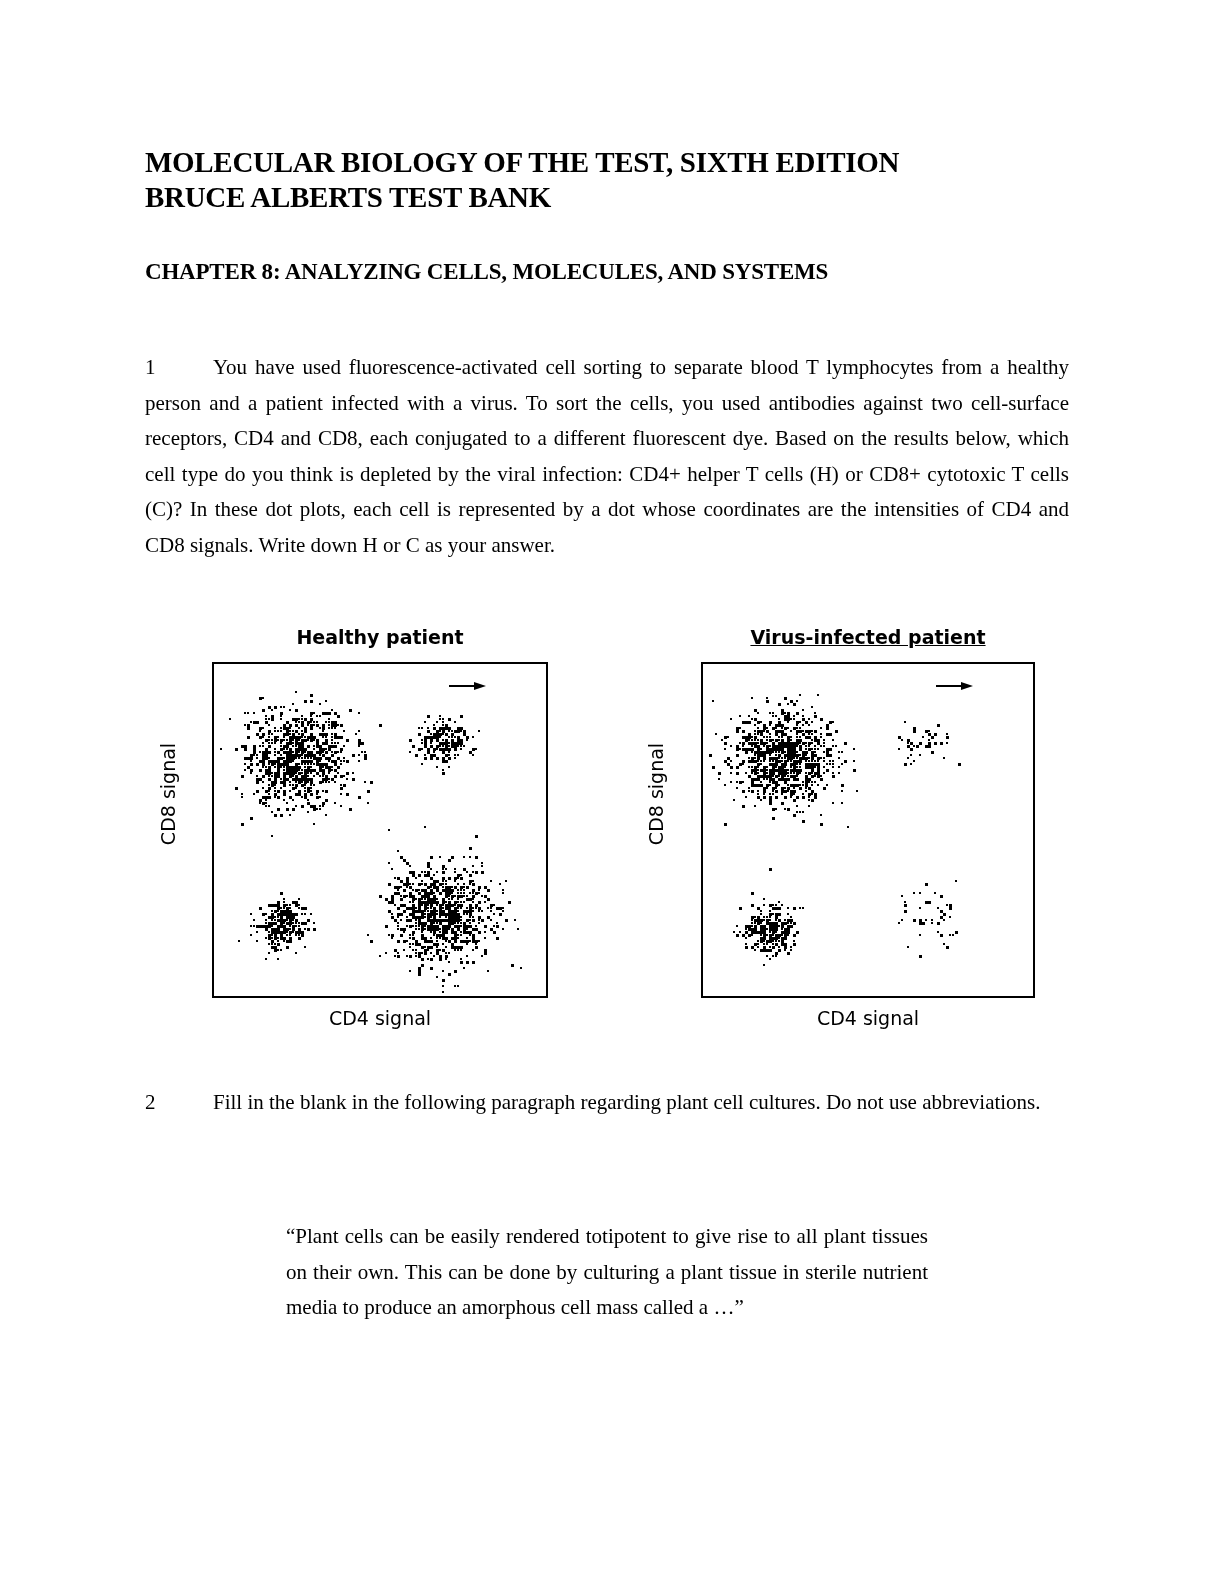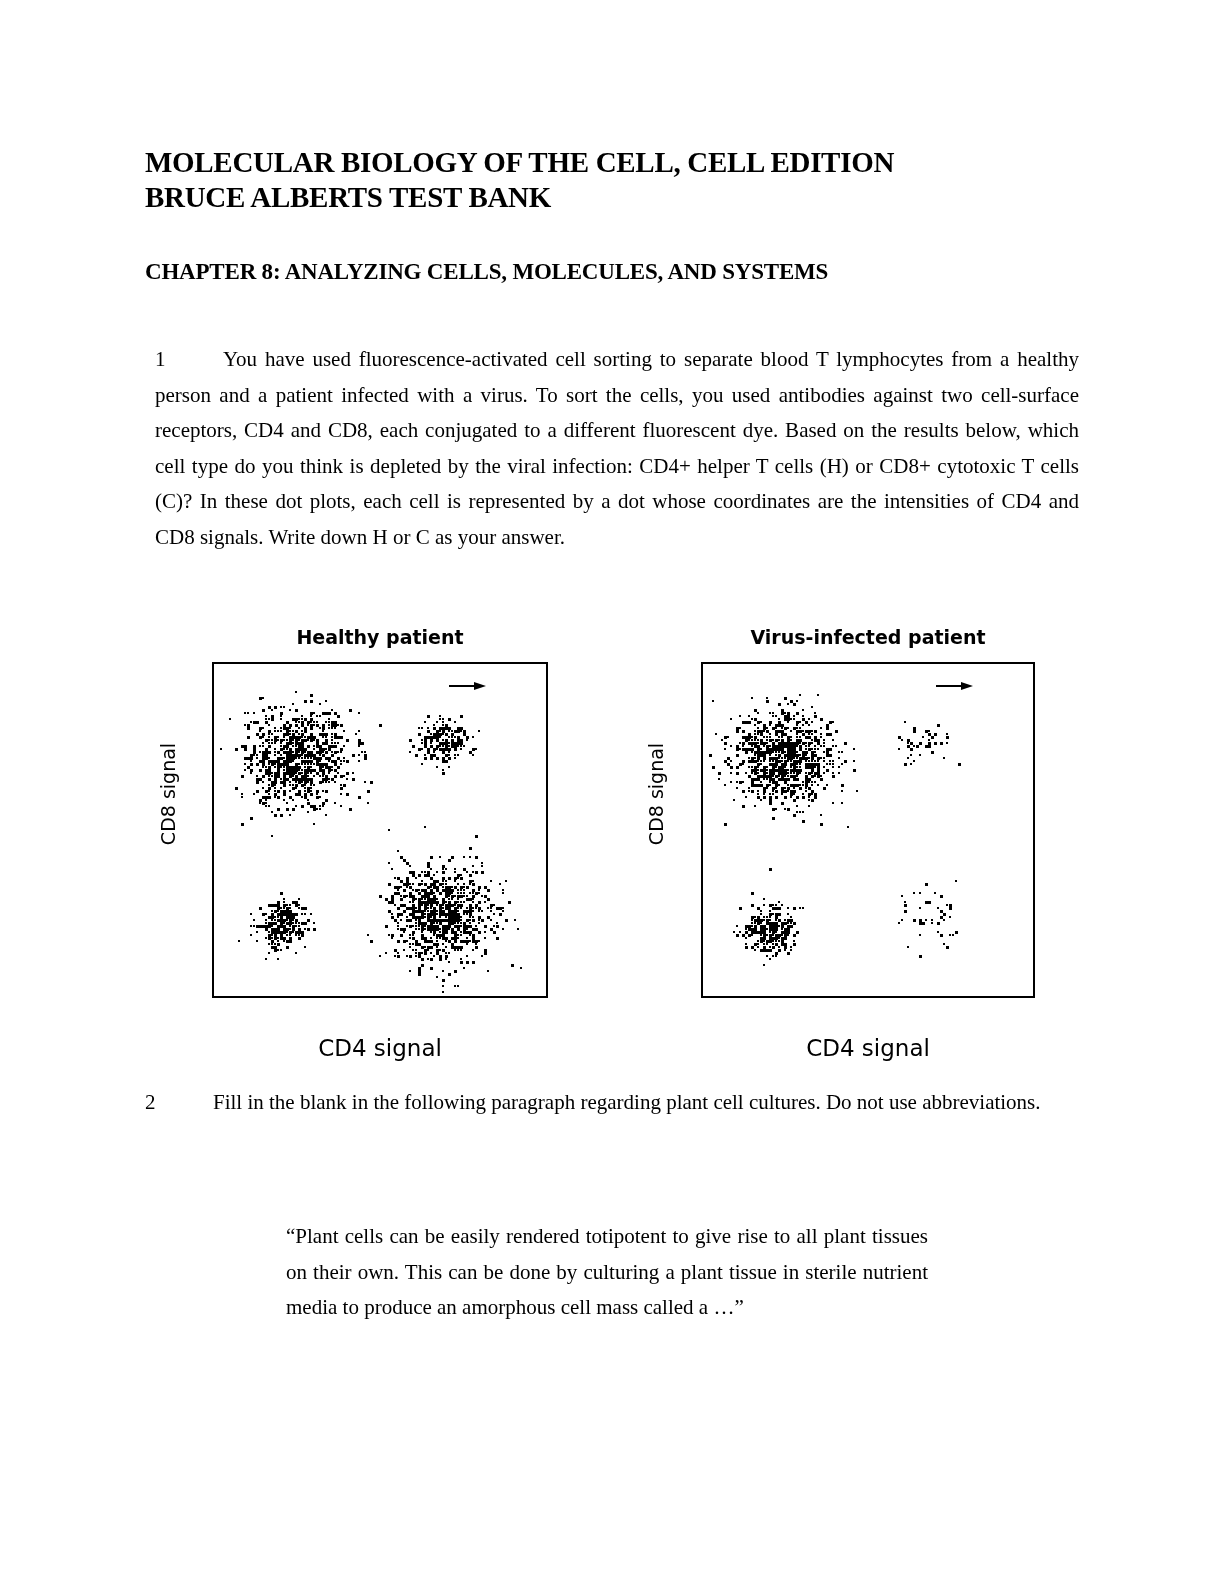--- a/index.html
+++ b/index.html
@@ -4,34 +4,34 @@
 <style>
   html, body { margin: 0; padding: 0; background: #ffffff; }
   body { width: 1224px; height: 1584px; position: relative; overflow: hidden; color: #000; }
   .serif { font-family: "Liberation Serif", "DejaVu Serif", serif; }
   .sans { font-family: "DejaVu Sans", "Liberation Sans", sans-serif; }
   .title { position: absolute; left: 145px; font-weight: bold; font-size: 29px; line-height: 34px; letter-spacing: -0.3px; }
   .t1 { top: 145px; }
   .t2 { top: 180px; }
   .chapter { position: absolute; left: 145px; top: 259px; font-weight: bold; font-size: 23px; letter-spacing: -0.2px; }
   .para { position: absolute; left: 145px; width: 924px; font-size: 21px; line-height: 35.5px; text-align: justify; }
-  .q1 { top: 342px; margin-left: 10px; }
+  .q1 { top: 350px; }
   .q2 { top: 1085px; }
   .qnum { display: inline-block; width: 68px; }
   .quote { position: absolute; left: 286px; top: 1219px; width: 642px; font-size: 21px; line-height: 35.5px; text-align: justify; }
   .plot-title { position: absolute; font-weight: bold; font-size: 19px; text-align: center; }
   .plot-box { position: absolute; border: 2.5px solid #000; background: #fff; box-sizing: border-box; }
-  .xlabel { position: absolute; font-size: 23px; text-align: center; margin-top: 28px; }
+  .xlabel { position: absolute; font-size: 19px; text-align: center; }
   .ylabel { position: absolute; font-size: 19px; transform: rotate(-90deg); transform-origin: center; white-space: nowrap; }
   svg { position: absolute; left: 0; top: 0; }
 </style>
 </head>
 <body>
 
-<div class="title t1 serif">MOLECULAR BIOLOGY OF THE CELL, CELL EDITION</div>
+<div class="title t1 serif">MOLECULAR BIOLOGY OF THE TEST, SIXTH EDITION</div>
 <div class="title t2 serif">BRUCE ALBERTS TEST BANK</div>
 <div class="chapter serif">CHAPTER 8: ANALYZING CELLS, MOLECULES, AND SYSTEMS</div>
 
 <div class="para q1 serif"><span class="qnum">1</span><span>You have used fluorescence-activated cell sorting to separate blood T lymphocytes from a healthy person and a patient infected with a virus. To sort the cells, you used antibodies against two cell-surface receptors, CD4 and CD8, each conjugated to a different fluorescent dye. Based on the results below, which cell type do you think is depleted by the viral infection: CD4+ helper T cells (H) or CD8+ cytotoxic T cells (C)? In these dot plots, each cell is represented by a dot whose coordinates are the intensities of CD4 and CD8 signals. Write down H or C as your answer.</span></div>
 
 <div class="plot-title sans" style="left:212px; top:626px; width:336px;">Healthy patient</div>
 <div class="plot-box" id="box-healthy" style="left:212px; top:662px; width:336px; height:336px;">
     <svg width="332" height="332">
       <rect x="75" y="72" width="3" height="3" fill="#000"></rect>
       <rect x="93" y="96" width="3" height="3" fill="#000"></rect>
@@ -2274,21 +2274,21 @@
       <rect x="192" y="231" width="2" height="2" fill="#000"></rect>
       <g>
         <line x1="235" y1="22" x2="262" y2="22" stroke="#000" stroke-width="2"></line>
         <polygon points="260,18 272,22 260,26" fill="#000"></polygon>
       </g>
     </svg>
   </div>
 <div class="xlabel sans" style="left:212px; top:1007px; width:336px;">CD4 signal</div>
 <div class="ylabel sans" style="left:108px; top:783px; width:120px; text-align:center;">CD8 signal</div>
 
-<div class="plot-title sans" style="left:701px; top:626px; width:334px;">Virus-infected patient</div>
+<div class="plot-title sans" style="left:701px; top:626px; width:334px;text-decoration:underline;">Virus-infected patient</div>
 <div class="plot-box" id="box-infected" style="left:701px; top:662px; width:334px; height:336px;">
     <svg width="330" height="332">
       <rect x="21" y="72" width="3" height="3" fill="#000"></rect>
       <rect x="33" y="84" width="3" height="3" fill="#000"></rect>
       <rect x="51" y="120" width="3" height="3" fill="#000"></rect>
       <rect x="90" y="78" width="2" height="2" fill="#000"></rect>
       <rect x="96" y="84" width="2" height="2" fill="#000"></rect>
       <rect x="63" y="66" width="2" height="2" fill="#000"></rect>
       <rect x="72" y="120" width="3" height="3" fill="#000"></rect>
       <rect x="48" y="117" width="3" height="3" fill="#000"></rect>

